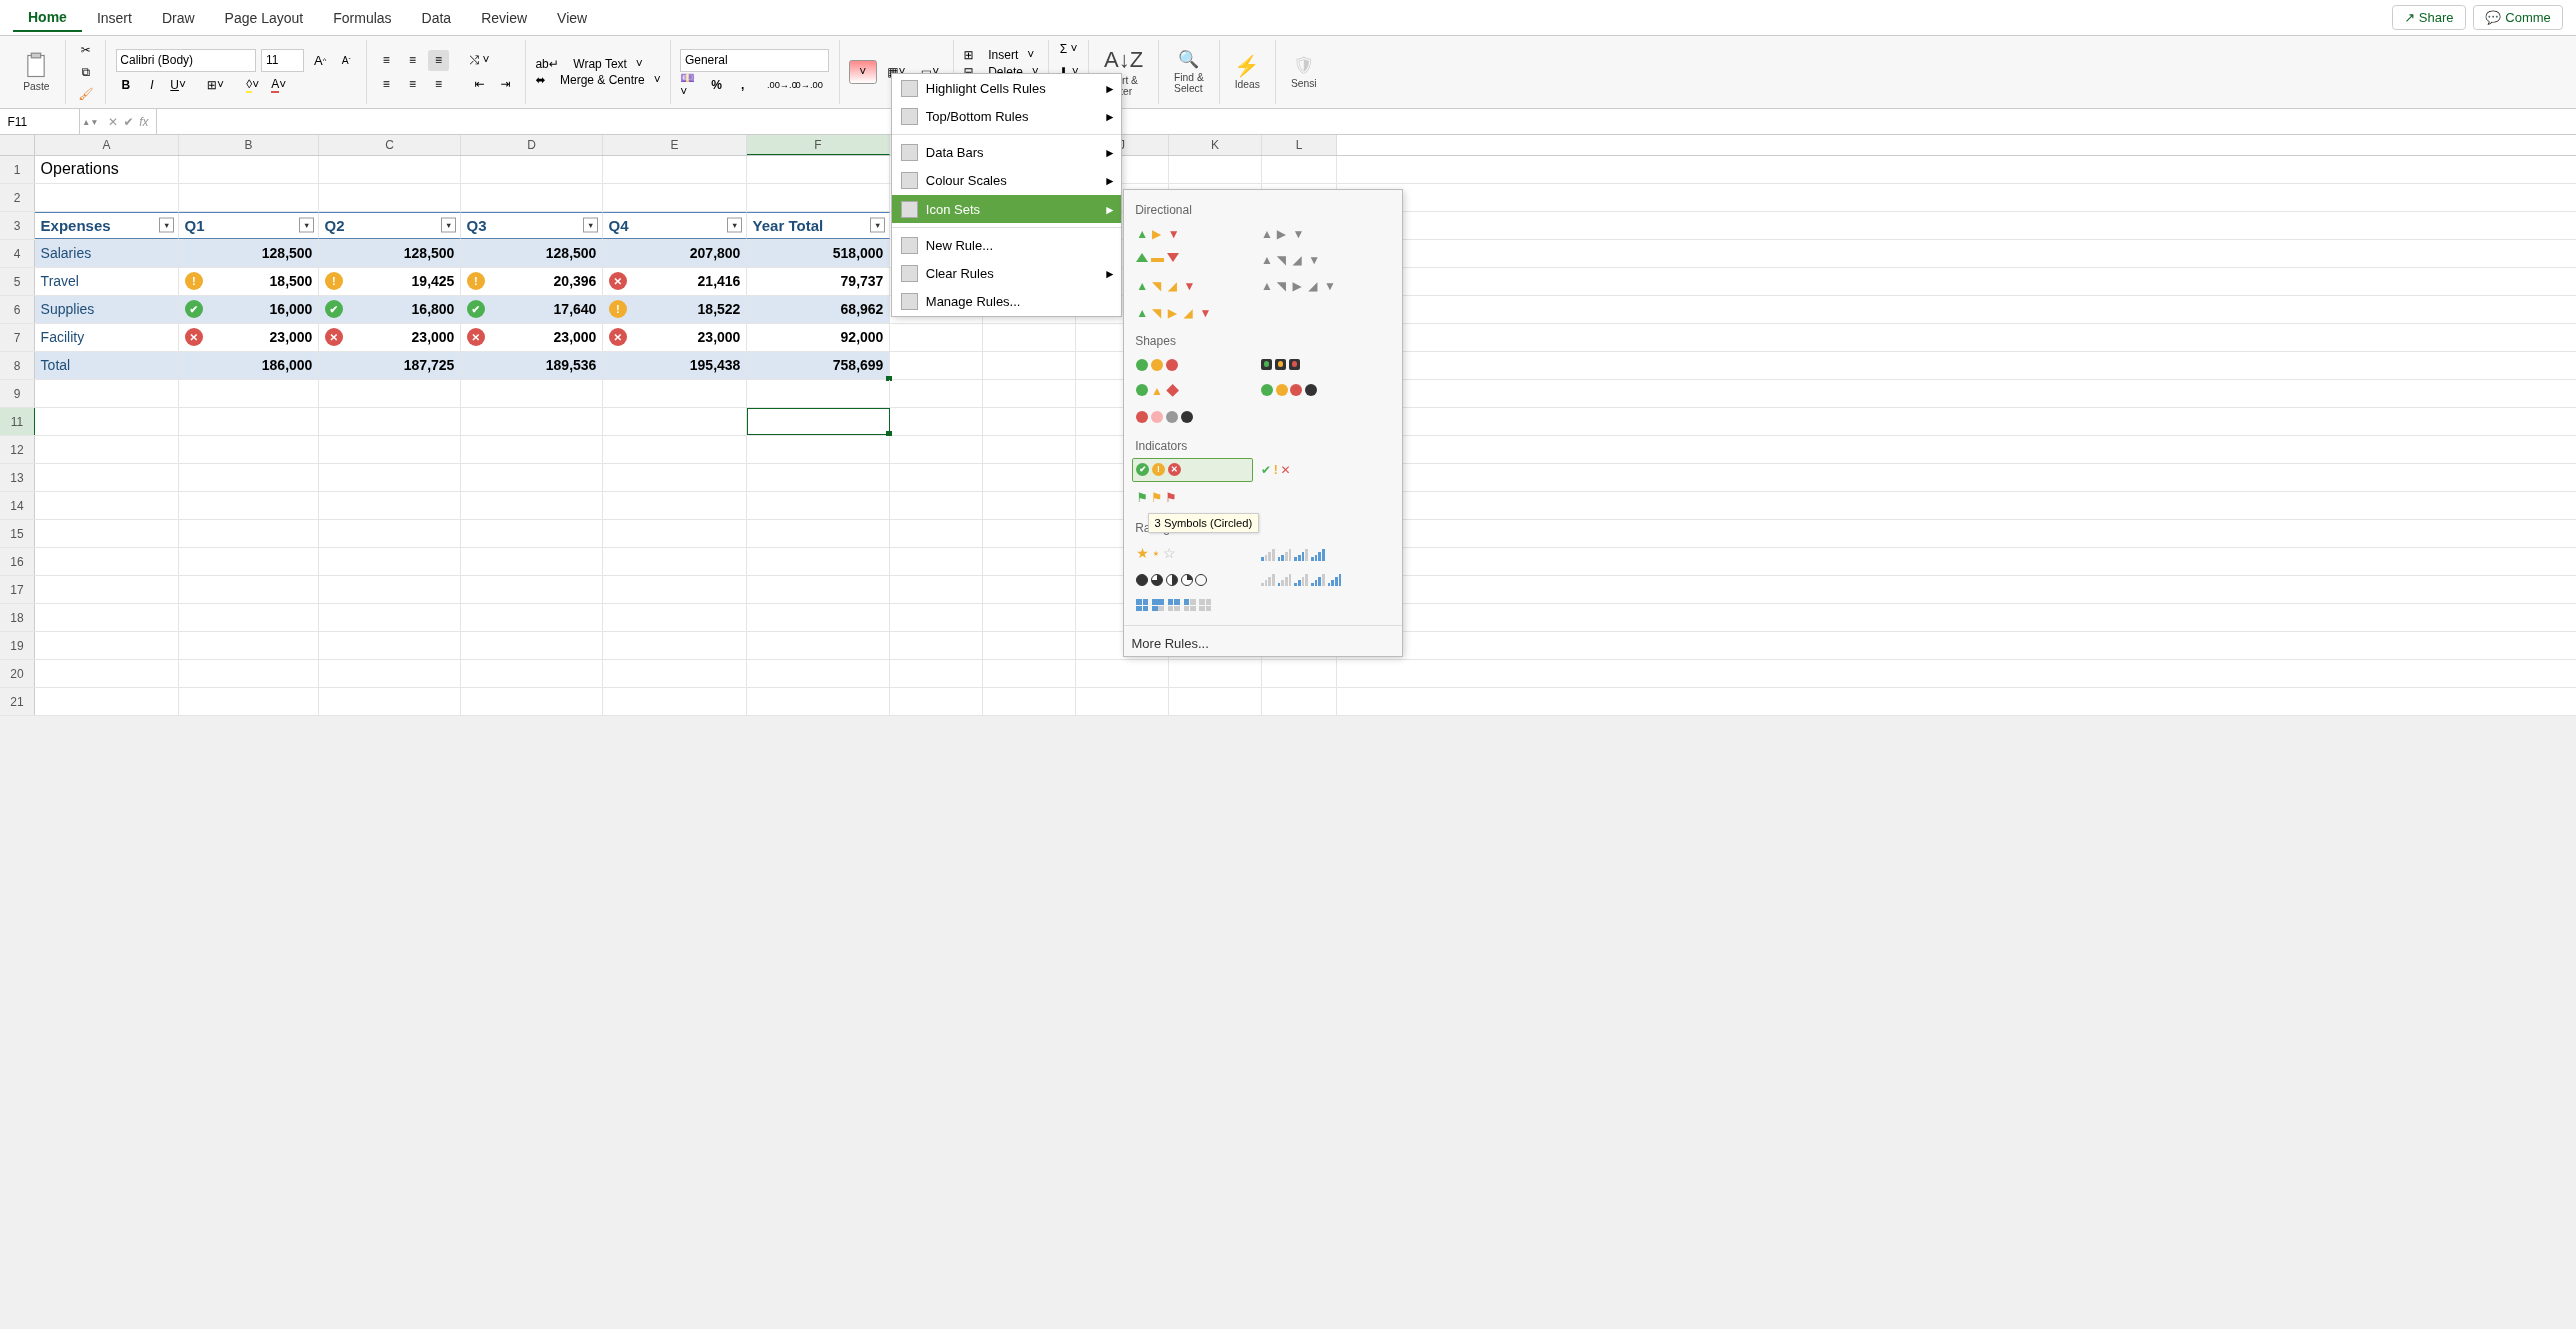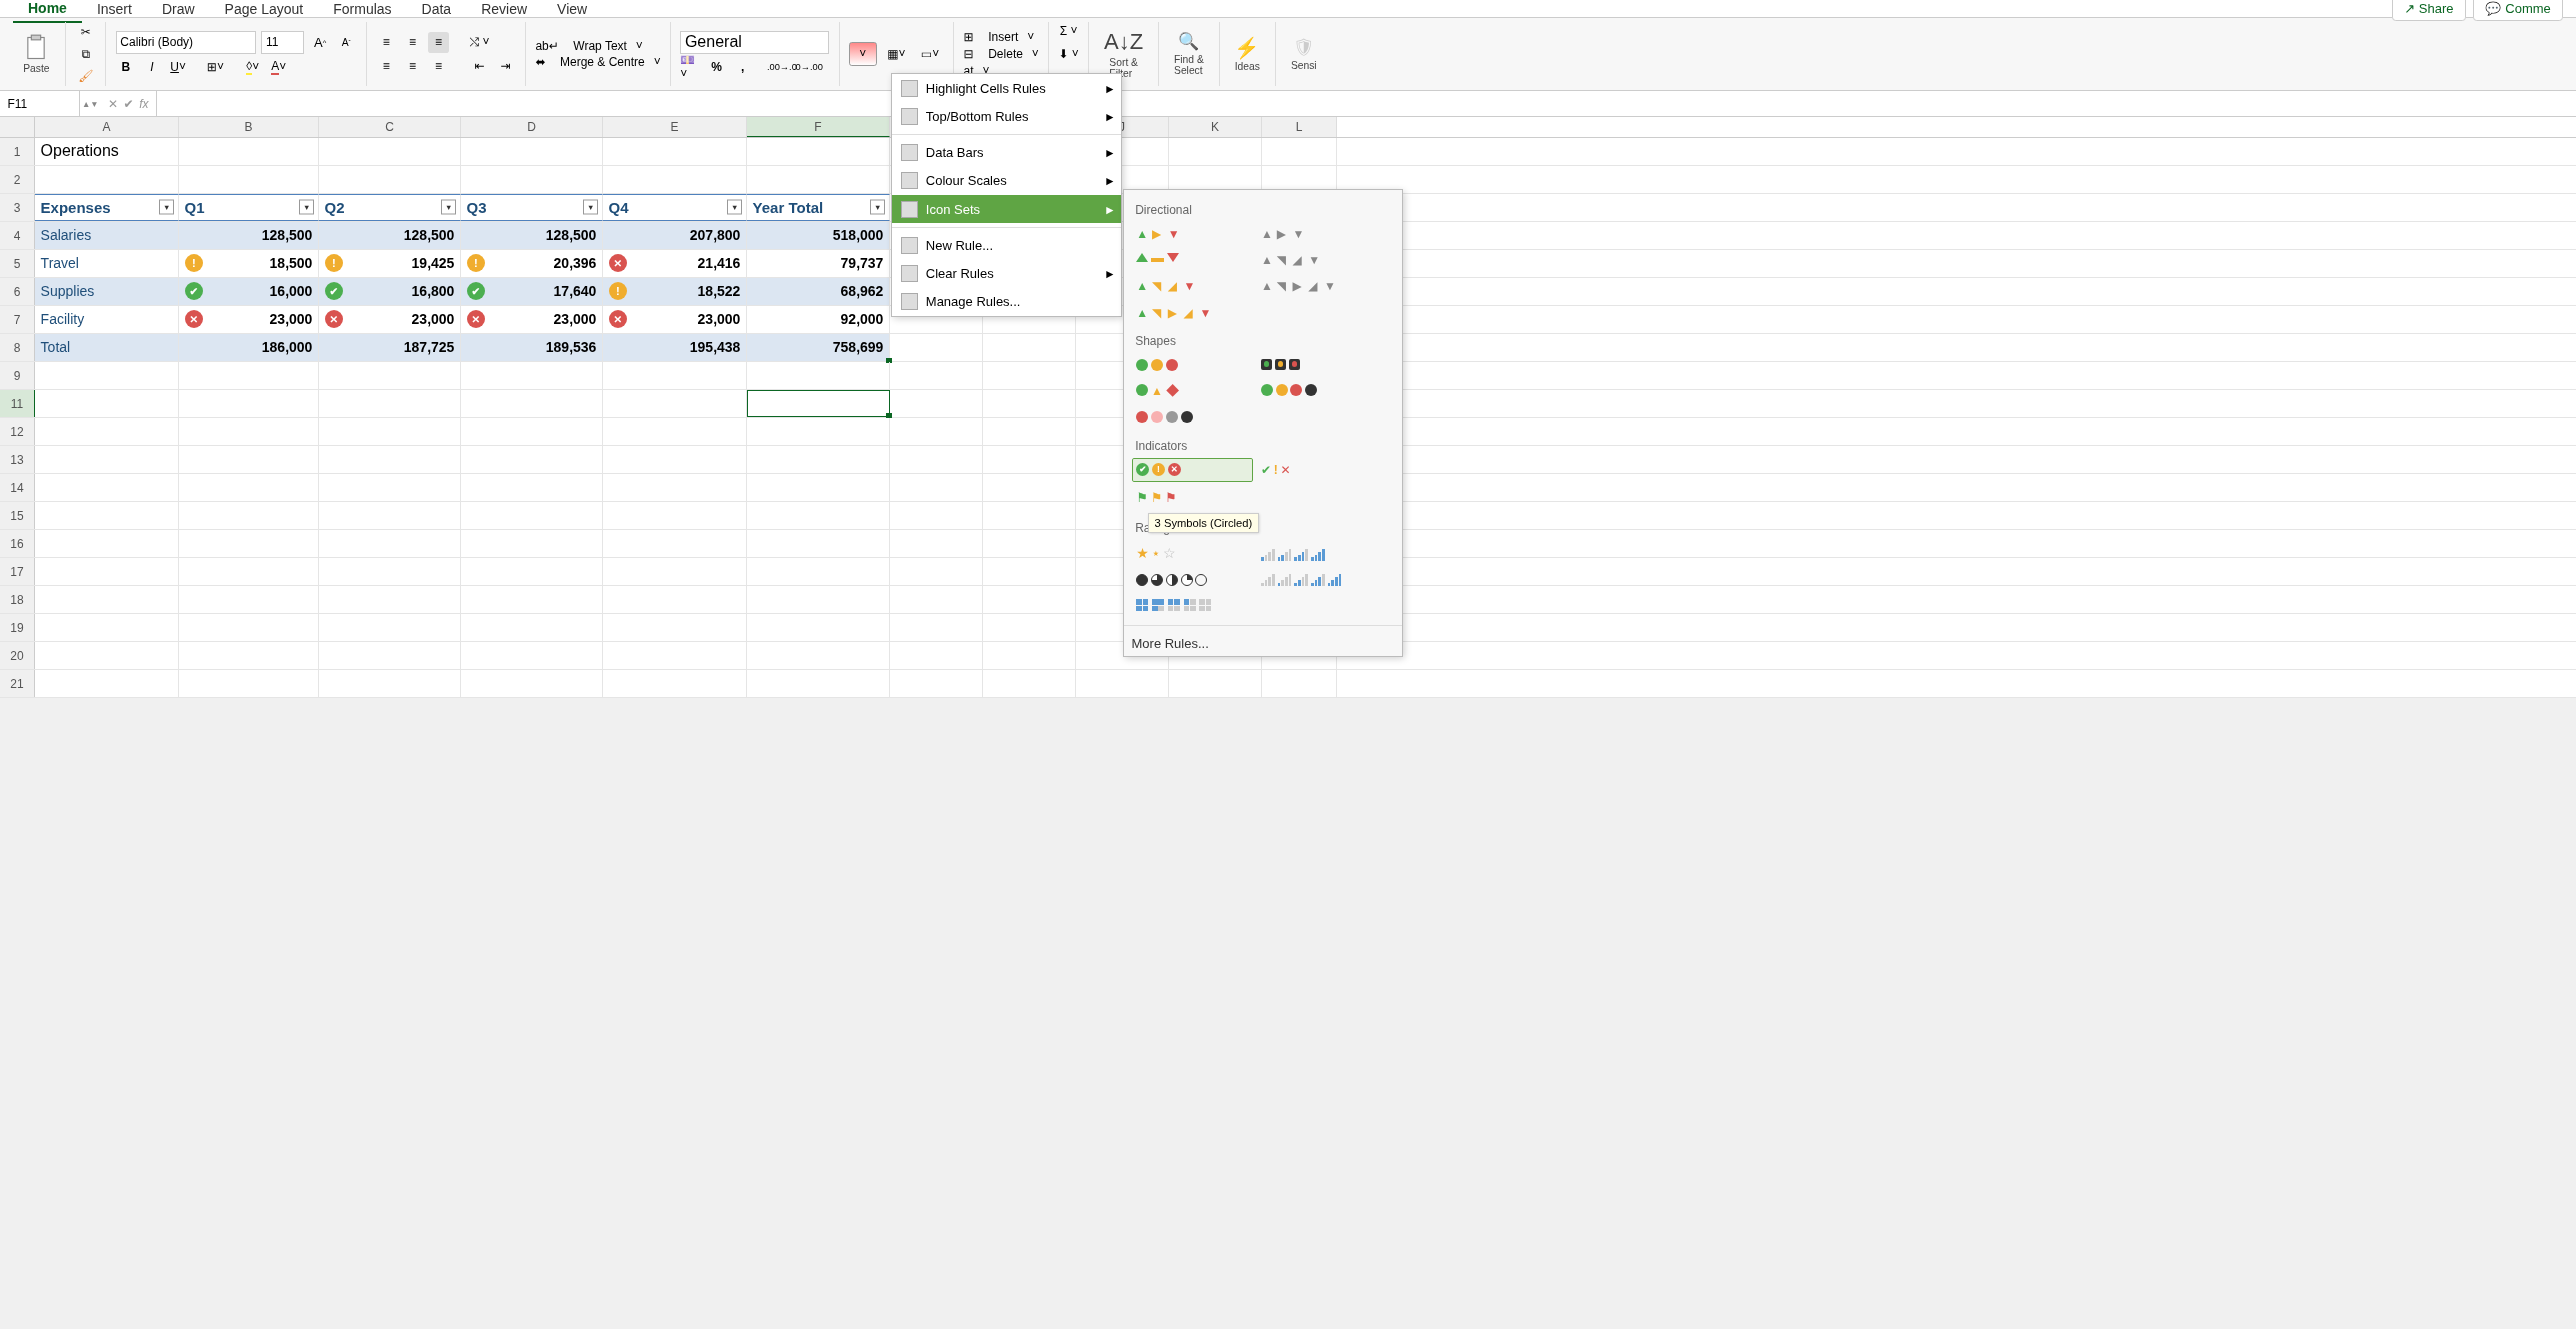--- a/index.html
+++ b/index.html
@@ -1,33 +1,33 @@
 <!DOCTYPE html>
 <html style="font-size:15px"><head>
 <meta charset="utf-8">
 <style>
 * { box-sizing: border-box; margin: 0; padding: 0; font-family: -apple-system, BlinkMacSystemFont, "Segoe UI", sans-serif; }
 body { background: #f0f0f0; font-size: 12px; overflow: hidden; width: 2576px; height: 1329px; position: relative; }
 
 
-.tab-bar { display: flex; gap: 0; padding: 0 13px; background: #fff; border-bottom: 0.9px solid #ccc; height: 18px; align-items: center; }
+.tab-bar { display: flex; gap: 0; padding: 0 13px; background: #fff; border-bottom: 0.9px solid #ccc; height: 36px; align-items: center; }
 .tab { padding: 5.6px 15px; cursor: pointer; font-size: 14px; color: #333; }
 .tab.active { color: #0b6623; font-weight: bold; border-bottom: 2.8px solid #0b6623; }
 .tab-right { margin-left: auto; display: flex; gap: 7.5px; }
 .btn-share { border: 0.9px solid #ccc; border-radius: 3.7px; padding: 3.7px 11.2px; background: #fff; font-size: 13px; color: #0b6623; display: flex; align-items: center; gap: 3.7px; }
 
 
 .ribbon { display: flex; align-items: stretch; background: #f7f7f7; border-bottom: 0.9px solid #ccc; padding: 3.7px 7.5px; height: 73px; }
 .rib-group { display: flex; flex-direction: column; justify-content: center; padding: 0 9.3px; border-right: 0.9px solid #ddd; gap: 2.8px; }
 .rib-group.noborder { border-right: none; }
 .rib-row { display: flex; align-items: center; gap: 5.6px; }
 .rib-btn { width: 20.5px; height: 20.5px; display: inline-flex; align-items: center; justify-content: center; border-radius: 2.8px; }
 .font-select { width: 140px; height: 22.4px; font-size: 12px; border: 0.9px solid #ccc; padding: 0 3.7px; }
 .size-select { width: 43px; height: 22.4px; font-size: 12px; border: 0.9px solid #ccc; padding: 0 3.7px; }
-.num-fmt { width: 149px; height: 22.4px; font-size: 16px; border: 0.9px solid #ccc; padding: 0 3.7px; }
+.num-fmt { width: 149px; height: 22.4px; font-size: 12px; border: 0.9px solid #ccc; padding: 0 3.7px; }
 .rib-icon-lg { width: 28px; height: 28px; }
 .rib-col-btn { display: flex; flex-direction: column; align-items: center; justify-content: center; gap: 1.9px; padding: 0 5.6px; }
 .rib-col-btn span { font-size: 10.3px; color: #444; }
 
 
 .formula-bar { display: flex; align-items: center; background: #fff; border-bottom: 0.9px solid #ccc; height: 26px; }
 .name-box { width: 80px; border: none; border-right: 0.9px solid #ccc; padding: 0 7.5px; font-size: 12px; height: 100%; }
 .fb-icons { display: flex; gap: 5.6px; padding: 0 7.5px; border-right: 0.9px solid #ccc; color: #999; height: 100%; align-items: center; }
 .fb-input { flex: 1; border: none; padding: 0 7.5px; height: 100%; }
 

